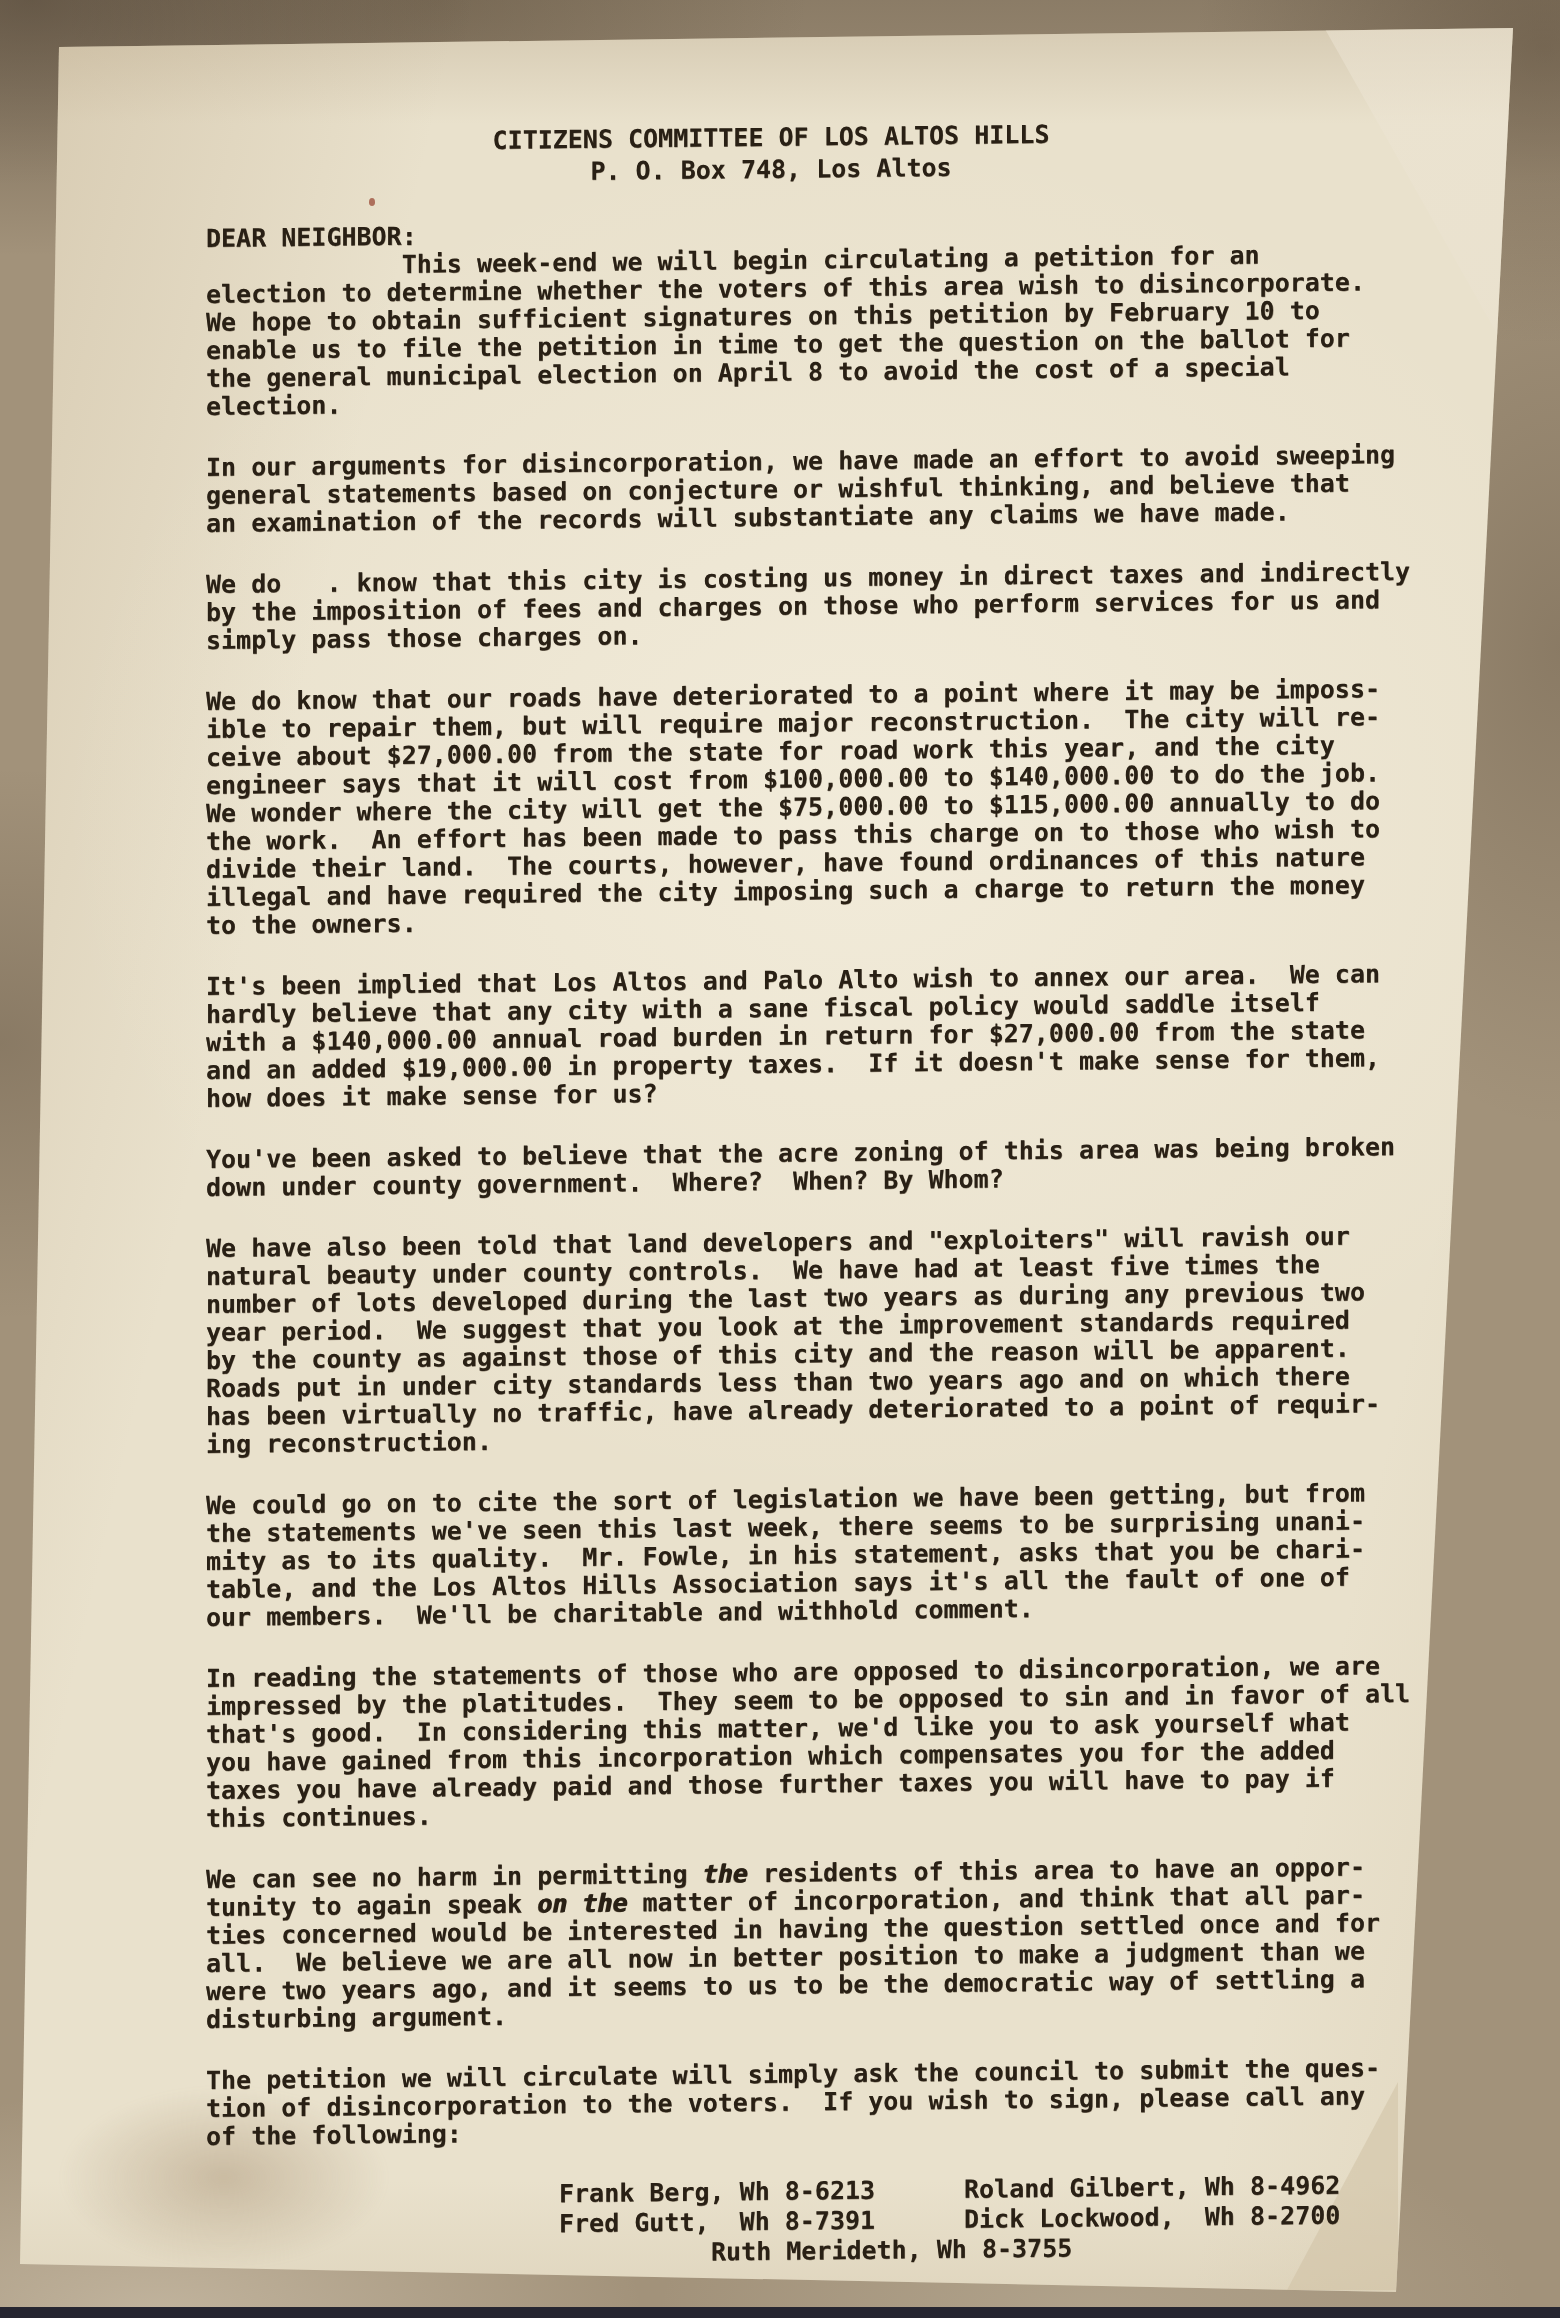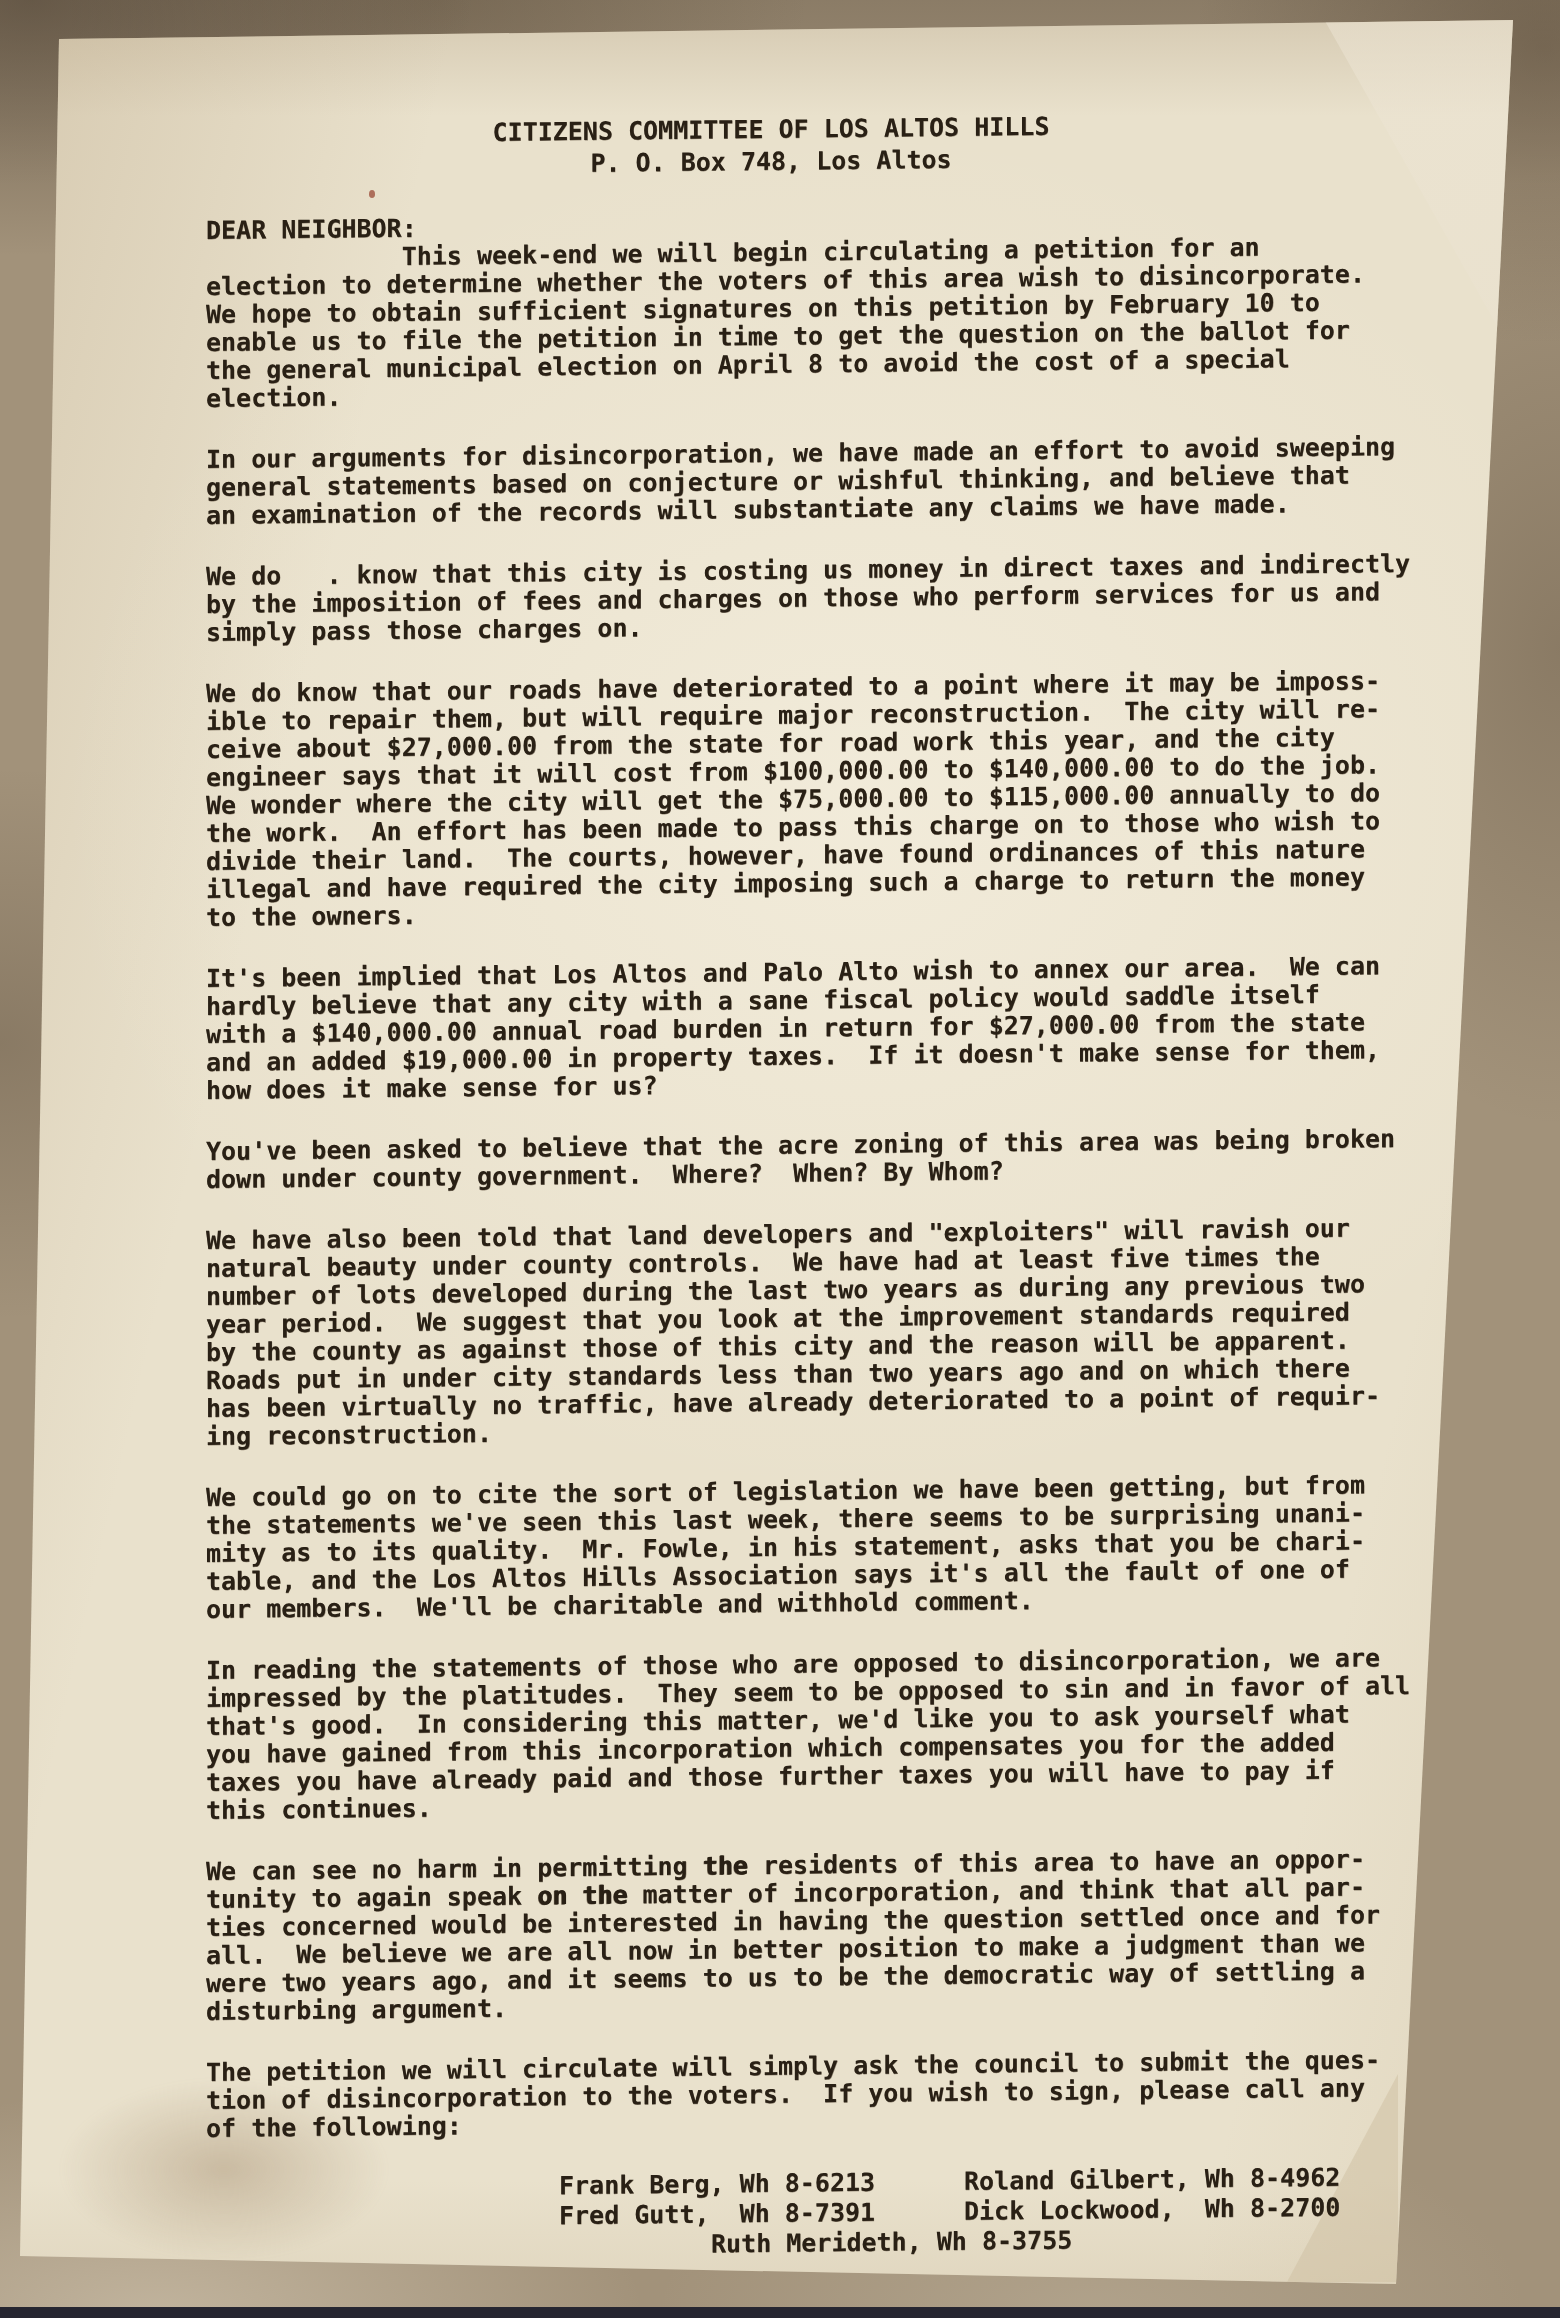--- a/index.html
+++ b/index.html
@@ -26,20 +26,21 @@
   .paper {
     position: absolute; inset: 0;
     clip-path: polygon(59px 39px, 1513px 20px, 1396px 2284px, 20px 2256px);
     background:
       radial-gradient(1062px 910px at 55% 35%, rgba(250,245,231,.50), transparent 75%),
       linear-gradient(103deg, rgba(186,166,134,.40), transparent 22%),
       linear-gradient(180deg, rgba(170,150,120,.35), transparent 5%),
       linear-gradient(0deg, rgba(190,172,140,.25), transparent 6%),
       linear-gradient(283deg, rgba(196,178,146,.28), transparent 18%),
       #e9e1cc;
+    margin-top: 8px;
   }
   .crease-tr {
     position: absolute; inset: 0;
     clip-path: polygon(1325px 21px, 1514px 20px, 1514px 356px);
     background: linear-gradient(160deg, rgba(241,234,219,.55), rgba(205,190,162,.28));
   }
   .fold-br {
     position: absolute; inset: 0;
     clip-path: polygon(1287px 2282px, 1398px 2074px, 1398px 2282px);
     background: rgba(208,193,164,.55);
@@ -70,21 +71,21 @@
     line-height: 32px;
     margin: 0 0 33px 0;
   }
   .salutation { margin: 0; white-space: pre; }
   .para { margin: 0 0 33px 0; white-space: pre-wrap; }
   .para.flow-start { margin-top: 0; }
   .underlined {
     text-decoration-thickness: 2.7px;
     text-underline-offset: 4.5px;
   }
-  .overstrike { text-shadow: 0.8px 0 0 currentColor, -0.5px 0.5px 0 rgba(52,36,20,.6); }
+  .overstrike { text-shadow: 0.8px 0 0 currentColor, -0.5px 0.5px 0 rgba(52,36,20,.6); font-style: italic; }
   .contacts { margin: 0; }
   .contact-row { position: relative; height: 30px; }
   .contact-row .col1 { position: absolute; left: 353px; white-space: pre; }
   .contact-row .col2 { position: absolute; left: 758px; white-space: pre; }
   .contact-row .col-center { position: absolute; left: 505px; white-space: pre; }
   .bottom-strip {
     position: absolute; left: 0; bottom: 0; width: 100%; height: 12px;
     background: #262631;
   }
 </style>

